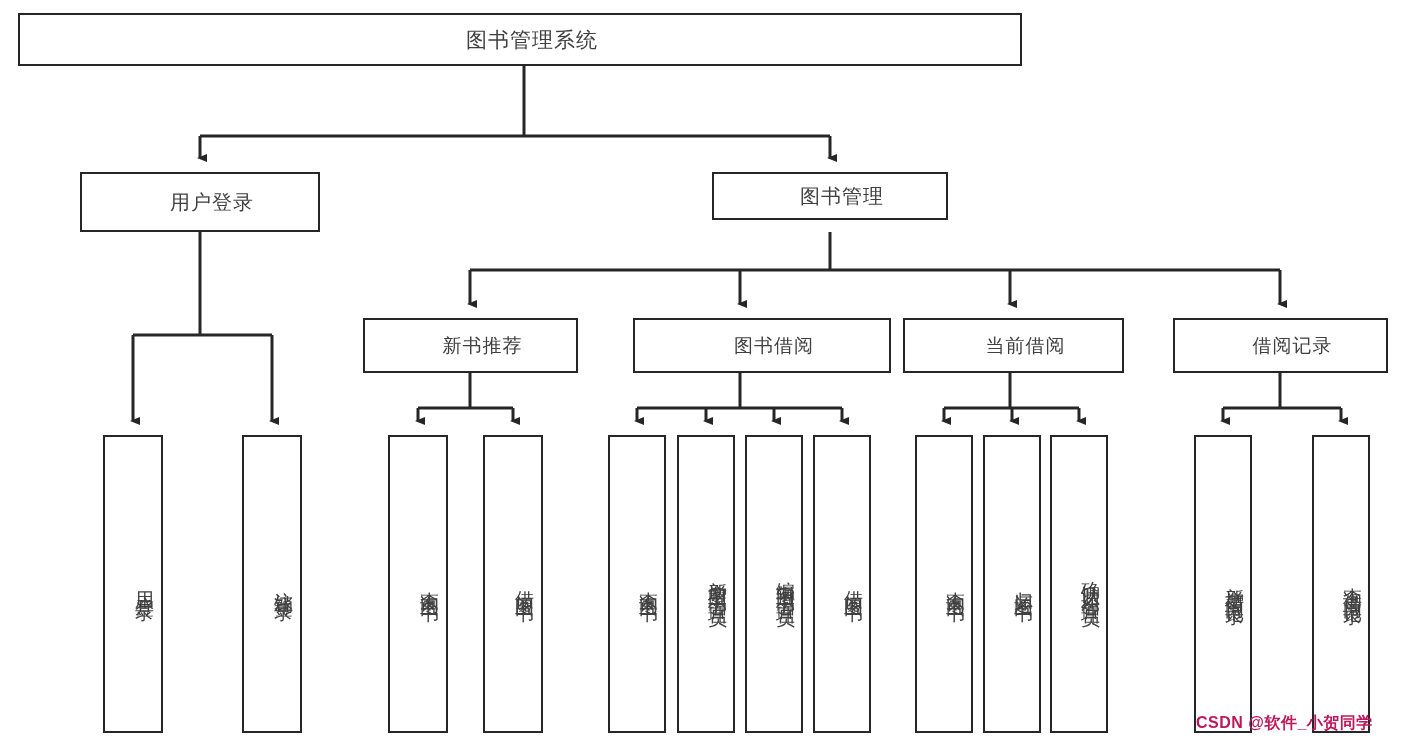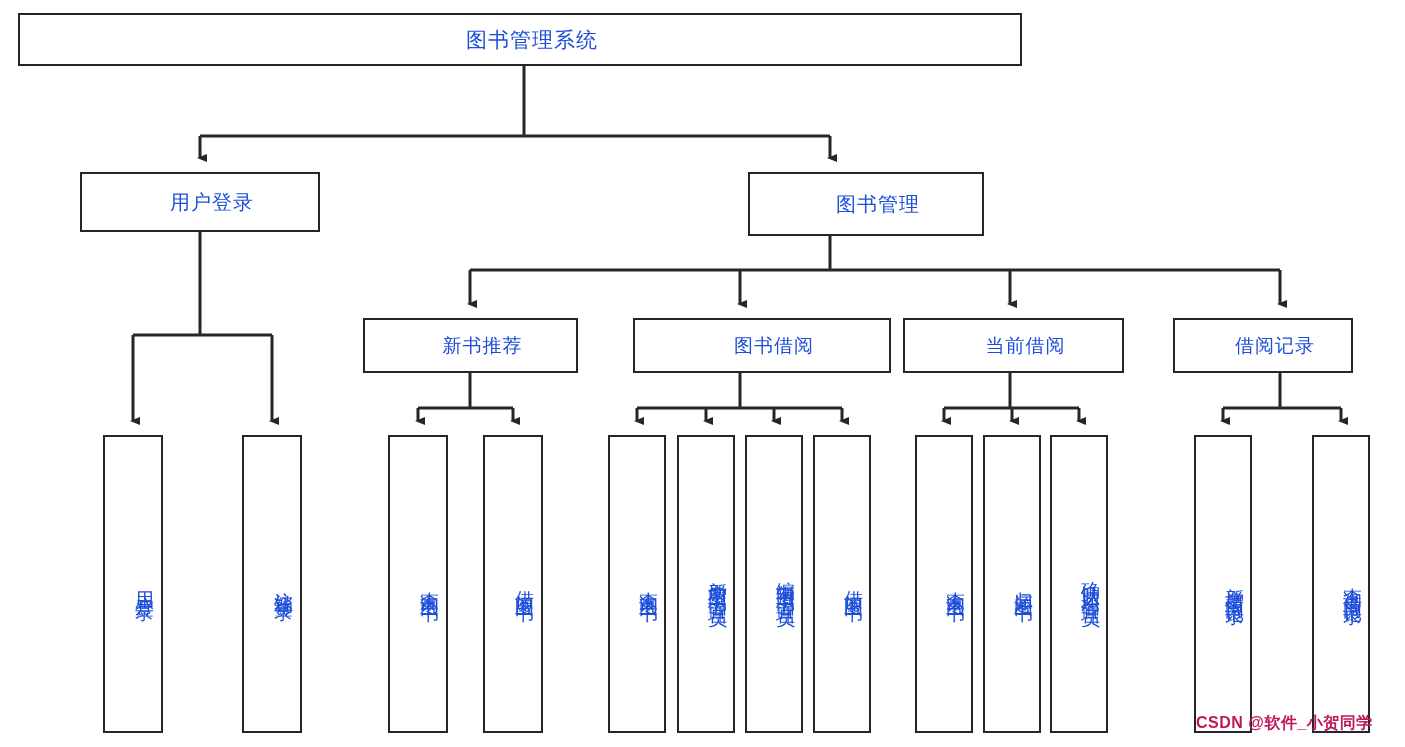--- a/index.html
+++ b/index.html
@@ -28,21 +28,21 @@
     pointer-events: none;
   }
   .node {
     position: absolute;
     box-sizing: border-box;
     background: #ffffff;
     border: 2px solid #262626;
     display: flex;
     align-items: center;
     justify-content: center;
-    color: #1d4ed8;
+    color: #404040;
     padding-left: 24px;
   }
   .node.root {
     font-size: 21px;
   }
   .node.level1 {
     font-size: 20px;
   }
   .node.level2 {
     font-size: 19px;
@@ -129,34 +129,34 @@
     </g>
   </svg>
 
   <div class="node root" style="left:18px; top:13px; width:1004px; height:53px;">
     <span class="htext">图书管理系统</span>
   </div>
 
   <div class="node level1" style="left:80px; top:172px; width:240px; height:60px;">
     <span class="htext">用户登录</span>
   </div>
-  <div class="node level1" style="left:712px; top:172px; width:236px; height:64px;margin-left:36px;">
+  <div class="node level1" style="left:712px; top:172px; width:236px; height:48px;">
     <span class="htext">图书管理</span>
   </div>
 
   <div class="node level2" style="left:363px; top:318px; width:215px; height:55px;justify-content:center;">
     <span class="htext">新书推荐</span>
   </div>
   <div class="node level2" style="left:633px; top:318px; width:258px; height:55px;">
     <span class="htext">图书借阅</span>
   </div>
   <div class="node level2" style="left:903px; top:318px; width:221px; height:55px;">
     <span class="htext">当前借阅</span>
   </div>
-  <div class="node level2" style="left:1173px; top:318px; width:180px; height:55px;">
+  <div class="node level2" style="left:1173px; top:318px; width:215px; height:55px;">
     <span class="htext">借阅记录</span>
   </div>
 
   <div class="node leaf" style="left:103px; top:435px; width:60px; height:298px;">
     <span class="vtext">用户登录</span>
   </div>
   <div class="node leaf" style="left:242px; top:435px; width:60px; height:298px;">
     <span class="vtext">注销登录</span>
   </div>
 

